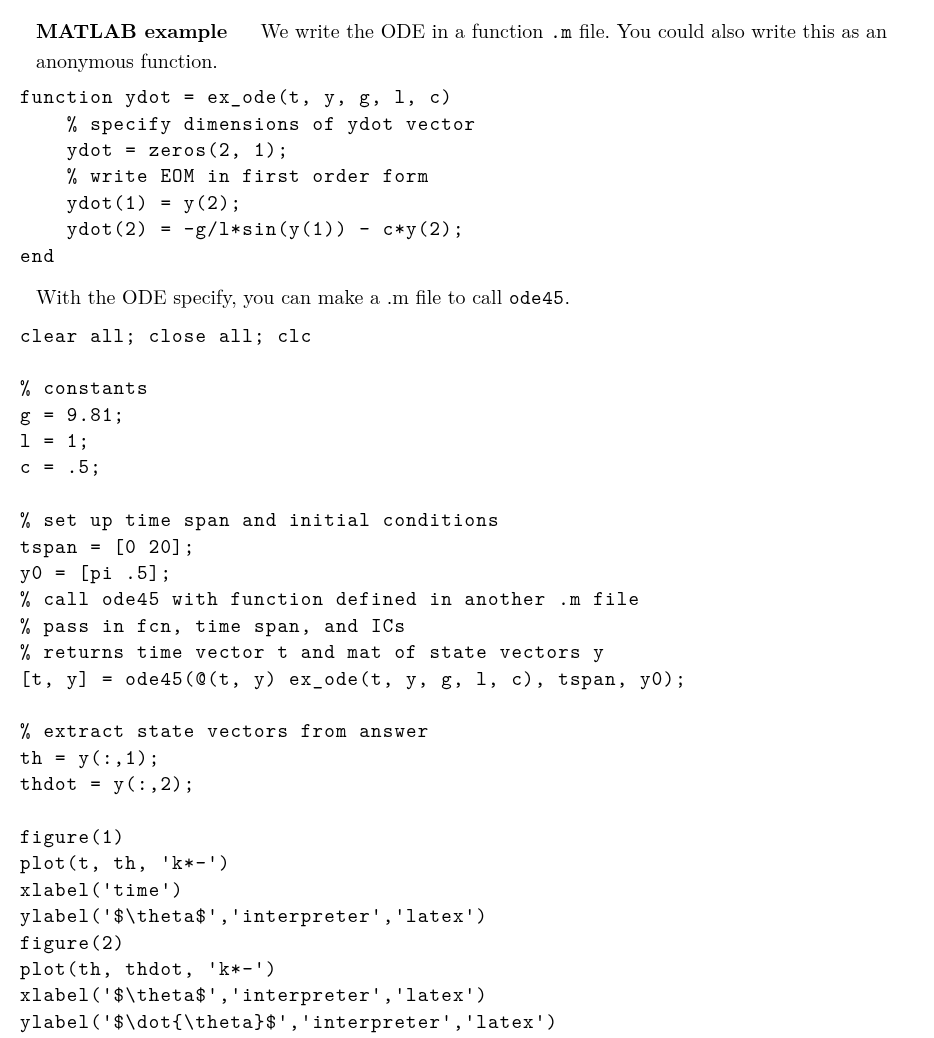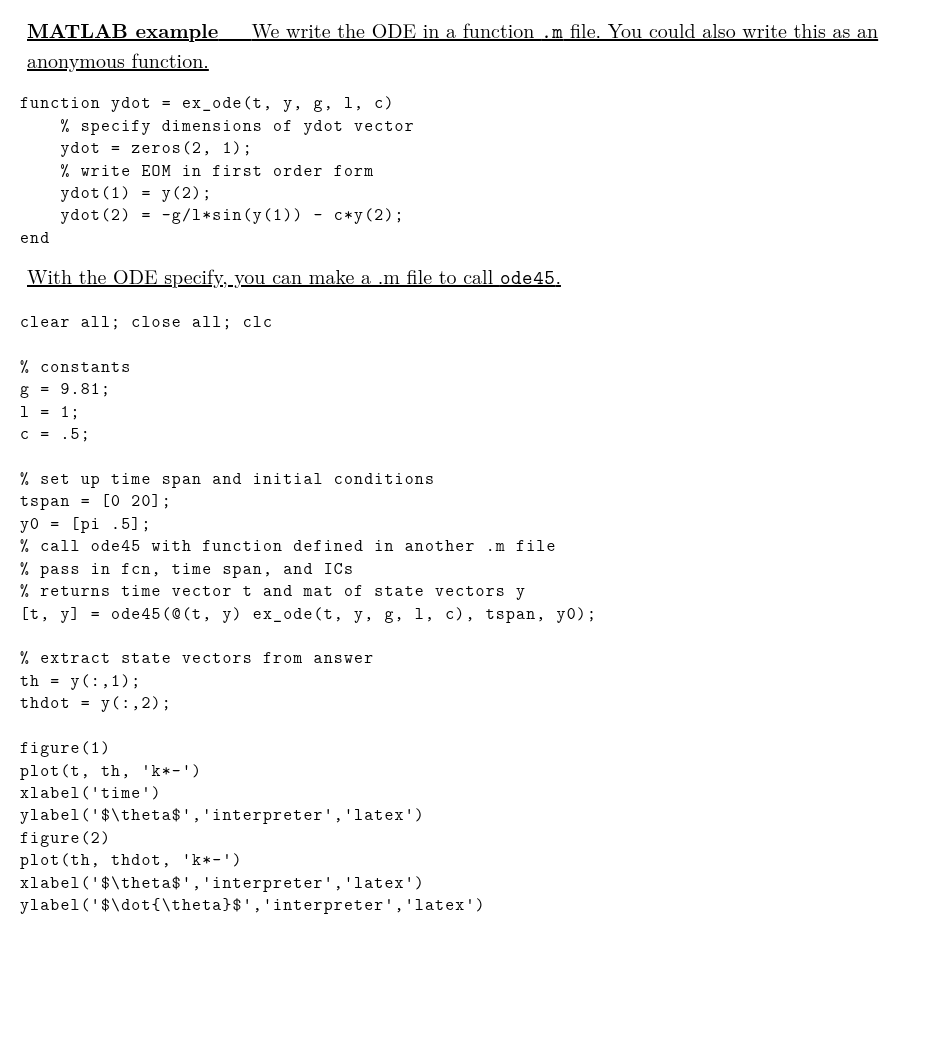--- a/index.html
+++ b/index.html
@@ -10,33 +10,32 @@
   body {
     width: 934px;
     padding: 16px 20px 28px 20px;
     box-sizing: border-box;
     font-family: "CMU Serif", "Latin Modern Roman", Georgia, "Times New Roman", serif;
     font-size: 20px;
     line-height: 1.38;
     color: #000;
   }
   .para {
-    margin: 0 0 10px 7px;
-    text-decoration: underline;
+    margin: 0 0 10px 16px;
   }
   .heading-run {
     font-weight: bold;
   }
   .code-block {
     font-family: "CMU Typewriter Text", "Latin Modern Mono", "Courier New", monospace;
-    font-size: 17px;
+    font-size: 20px;
     line-height: 1.32;
     white-space: pre;
     letter-spacing: 1.2px;
-    margin: 18px 0 14px 0;
+    margin: 10px 0 14px 0;
   }
   .inline-code {
     font-family: "CMU Typewriter Text", "Latin Modern Mono", "Courier New", monospace;
     letter-spacing: 0.6px;
   }
   .sp { display: inline; }
 </style>
 </head>
 <body>
 

